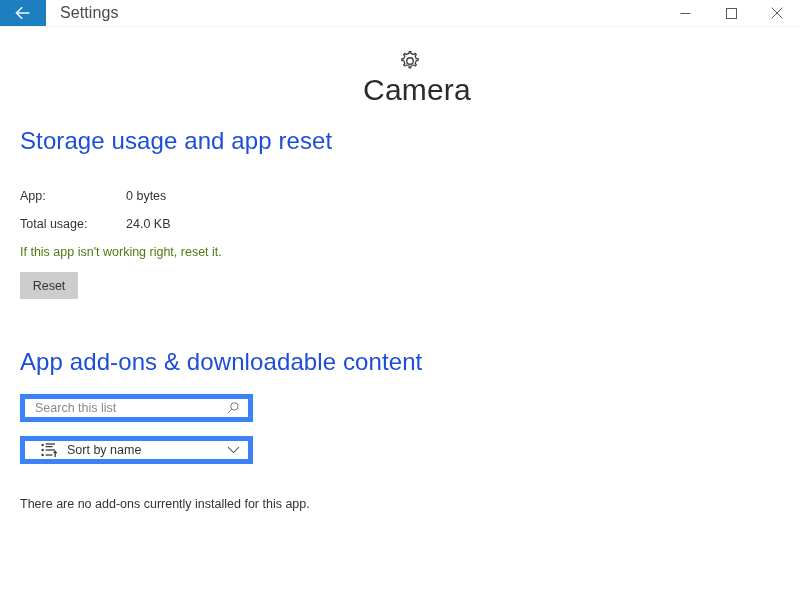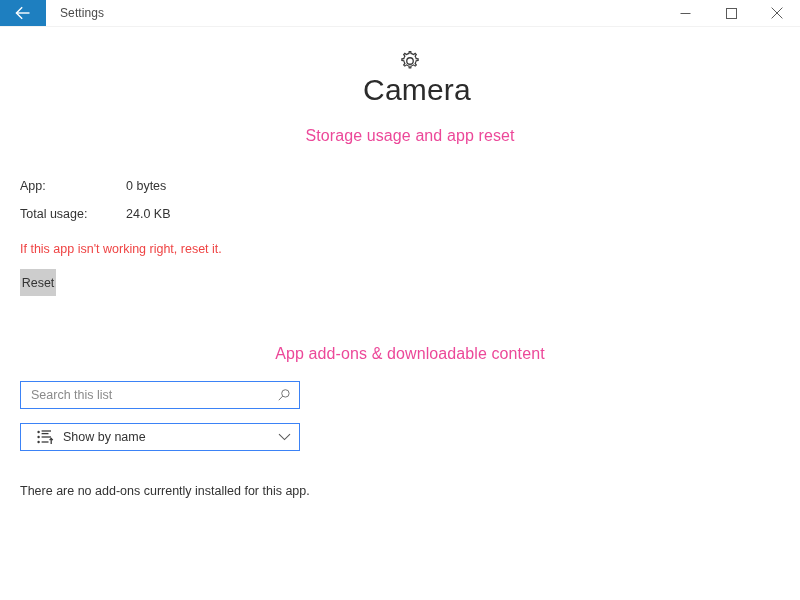--- a/index.html
+++ b/index.html
@@ -30,21 +30,21 @@
     background: #1e7fc0;
     display: flex;
     align-items: center;
     justify-content: center;
     cursor: pointer;
   }
   .back-button svg { display: block; }
   .titlebar-title {
     display: flex;
     align-items: center;
-    font-size: 12px;
+    font-size: 16px;
     color: #4a4a4a;
     margin-left: 14px;
     letter-spacing: 0.1px;
   }
   .window-controls {
     margin-left: auto;
     display: flex;
     align-items: stretch;
   }
   .win-btn {
@@ -78,68 +78,66 @@
   }
   .page-title {
     font-size: 30px;
     font-weight: 300;
     color: #2b2b2b;
     margin-left: 14px;
     letter-spacing: 0.2px;
   }
 
   .section-heading {
-    font-size: 16px;
+    font-size: 24px;
     font-weight: 400;
-    color: #ec4899;
+    color: #1d4ed8;
     letter-spacing: 0.1px;
-    text-align: center;
   }
   .section-heading.storage { margin-top: 38px; }
   .section-heading.addons  { margin-top: 49px; }
 
   
   .storage-table {
     margin-top: 34px;
     border-collapse: collapse;
     font-size: 12.5px;
     color: #333333;
   }
   .storage-table td {
     padding: 0 0 14px 0;
     vertical-align: top;
     white-space: nowrap;
   }
   .storage-table td.label { width: 106px; }
 
   .reset-note {
-    margin-top: 7px;
-    font-size: 12.5px;
-    color: #ef4444;
+    font-size: 12.5px;
+    color: #4d7c0f;
   }
   .reset-button {
     margin-top: 13px;
-    width: 36px;
+    width: 58px;
     height: 27px;
     background: #cdcdcd;
     border: none;
     font-family: "Liberation Sans", sans-serif;
     font-size: 12.5px;
     color: #333333;
     cursor: pointer;
     padding: 0;
     display: block;
   }
 
   
   .control {
-    width: 280px;
+    width: 233px;
     height: 28px;
     box-sizing: border-box;
-    border: 1px solid #3b82f6;
+    border: 5px solid #3b82f6;
     background: #ffffff;
     display: flex;
     align-items: center;
     font-size: 12.5px;
     color: #333333;
     cursor: pointer;
   }
   .search-control { margin-top: 18px; }
   .sort-control   { margin-top: 14px; }
   .drives-control { margin-top: 14px; }
@@ -295,21 +293,21 @@
         <circle cx="1.6" cy="8" r="1.2" fill="#3a3a3a"></circle>
         <circle cx="1.6" cy="13" r="1.2" fill="#3a3a3a"></circle>
         <line x1="4.6" y1="2" x2="14" y2="2" stroke="#3a3a3a" stroke-width="1.3"></line>
         <line x1="4.6" y1="4.6" x2="11.5" y2="4.6" stroke="#3a3a3a" stroke-width="1.3"></line>
         <line x1="4.6" y1="8" x2="14" y2="8" stroke="#3a3a3a" stroke-width="1.3"></line>
         <line x1="4.6" y1="13" x2="11.5" y2="13" stroke="#3a3a3a" stroke-width="1.3"></line>
         <line x1="14.2" y1="15" x2="14.2" y2="9.6" stroke="#3a3a3a" stroke-width="1.3"></line>
         <path d="M12.6 11.1 L14.2 9.5 L15.8 11.1" fill="none" stroke="#3a3a3a" stroke-width="1.3"></path>
       </svg>
     </span>
-    <span class="control-label">Show by name</span>
+    <span class="control-label">Sort by name</span>
     <span class="chevron-wrap">
       <svg width="13" height="8" viewBox="0 0 13 8">
         <path d="M1 1.2 L6.5 6.6 L12 1.2" fill="none" stroke="#5a5a5a" stroke-width="1.1"></path>
       </svg>
     </span>
   </div>
 
 
   <div class="empty-note">There are no add-ons currently installed for this app.</div>
 

